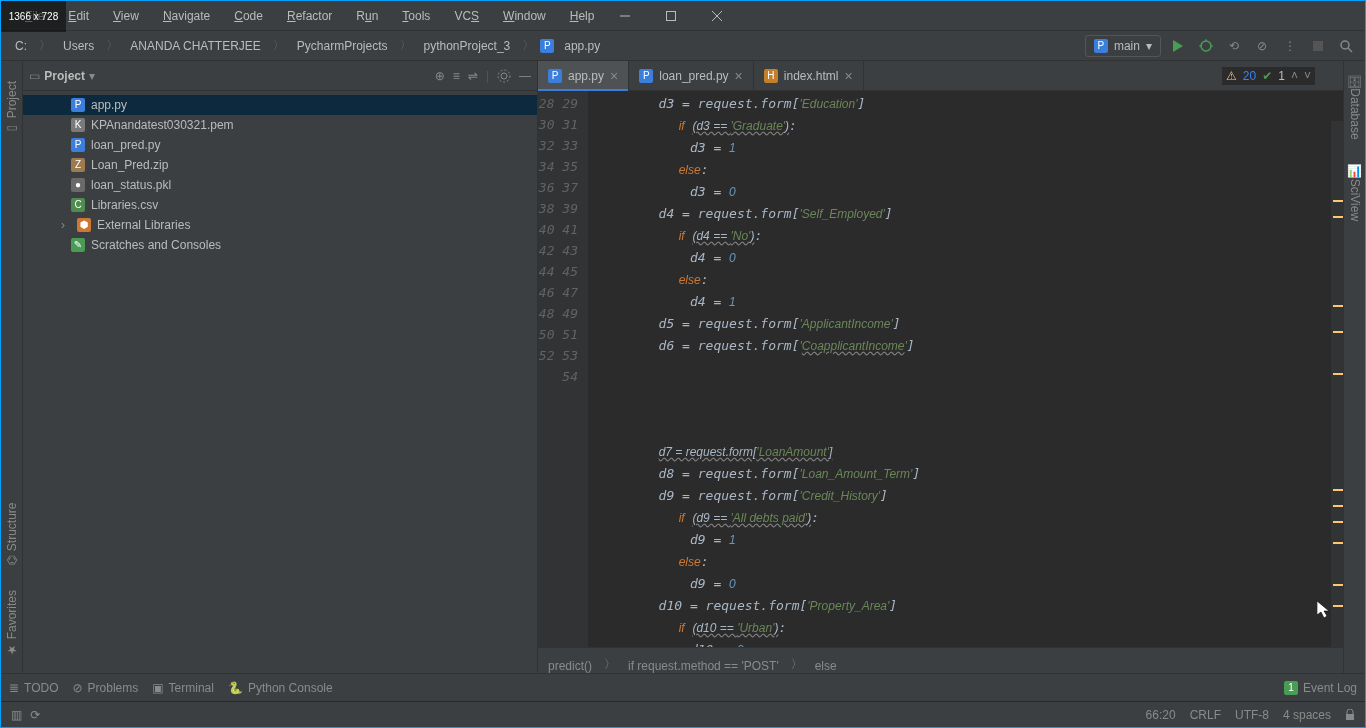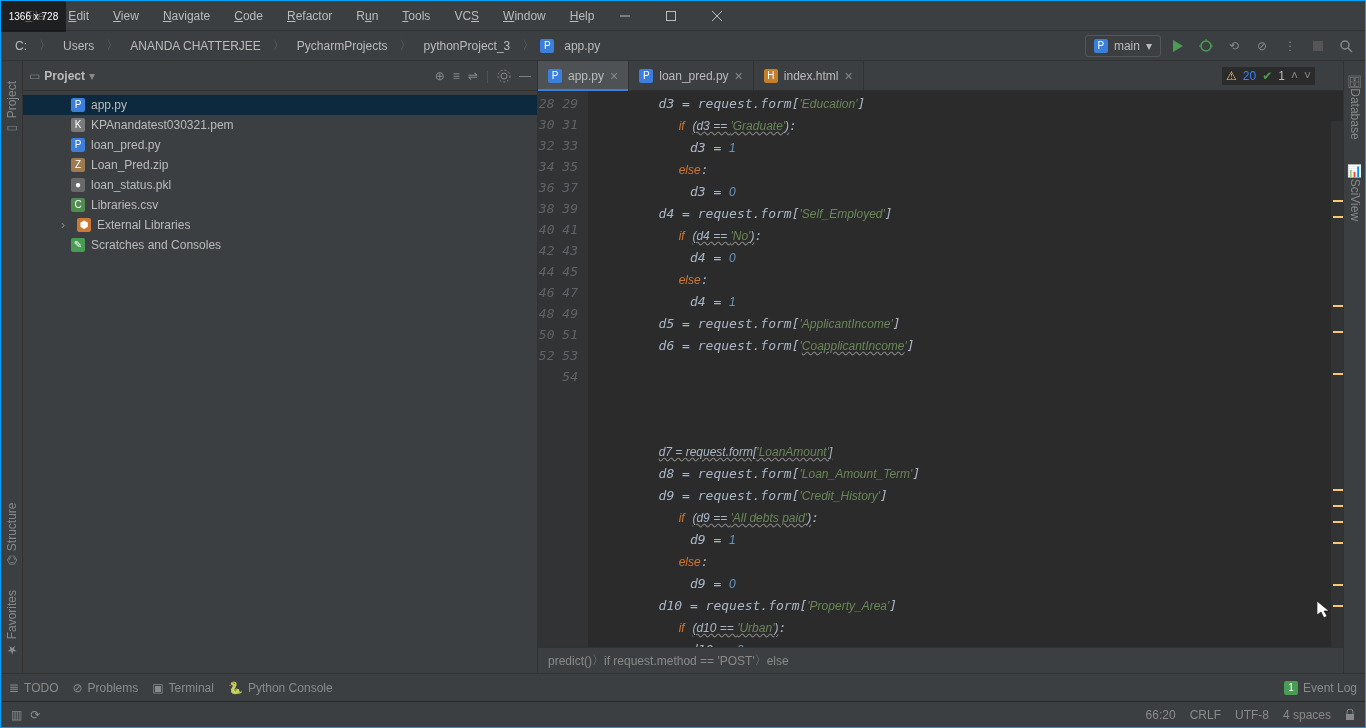--- a/index.html
+++ b/index.html
@@ -53,21 +53,21 @@
 .kw { color:#cc7832;padding-left:20px; }
 .str { color:#6a8759; }
 .num { color:#6897bb; }
 .uline { text-decoration:underline wavy #808080; }
 .inspection-badges { position:absolute; top:6px; right:28px; display:flex; align-items:center; gap:6px; background:#2b2b2b; padding:2px 4px; z-index:2; }
 .inspection-badges .warn { color:#ffc66d; }
 .inspection-badges .ok { color:#499c54; }
 .scroll-marks { position:absolute; right:0; top:30px; bottom:0; width:12px; background:#313335; }
 .scroll-marks .mark { position:absolute; right:0; width:10px; height:2px; }
 .scroll-marks .y { background:#ffc66d; }
-.editor-statusbar { height:26px; display:flex; align-items:center; padding:0 10px; gap:0; border-top:1px solid #323232; color:#8a8a8a; background:#3c3f41; }
+.editor-statusbar { height:26px; display:flex; align-items:flex-end; padding:0 10px; gap:12px; border-top:1px solid #323232; color:#8a8a8a; background:#3c3f41; }
 .bottombar { height:28px; display:flex; align-items:center; justify-content:space-between; padding:0 8px; border-top:1px solid #323232; background:#3c3f41; }
 .bottombar .tools { display:flex; gap:14px; align-items:center; }
 .bottombar .tools .tool { display:flex; align-items:center; gap:5px; color:#8a8a8a; }
 .bottombar .eventlog { display:flex; align-items:center; gap:5px; color:#8a8a8a; }
 .bottombar .eventlog .badge { background:#499c54; color:#fff; border-radius:2px; width:14px; height:14px; display:inline-flex; align-items:center; justify-content:center; font-size:10px; }
 .statusbar { height:26px; display:flex; align-items:center; padding:0 10px; justify-content:space-between; color:#8a8a8a; background:#3c3f41; border-top:1px solid #282828; }
 .statusbar .left { display:flex; align-items:center; gap:8px; }
 .statusbar .right { display:flex; align-items:center; gap:14px; }
 svg { display:block; }
 .cursor-arrow { position:absolute; right:32px; top:600px; z-index:10; pointer-events:none; }

